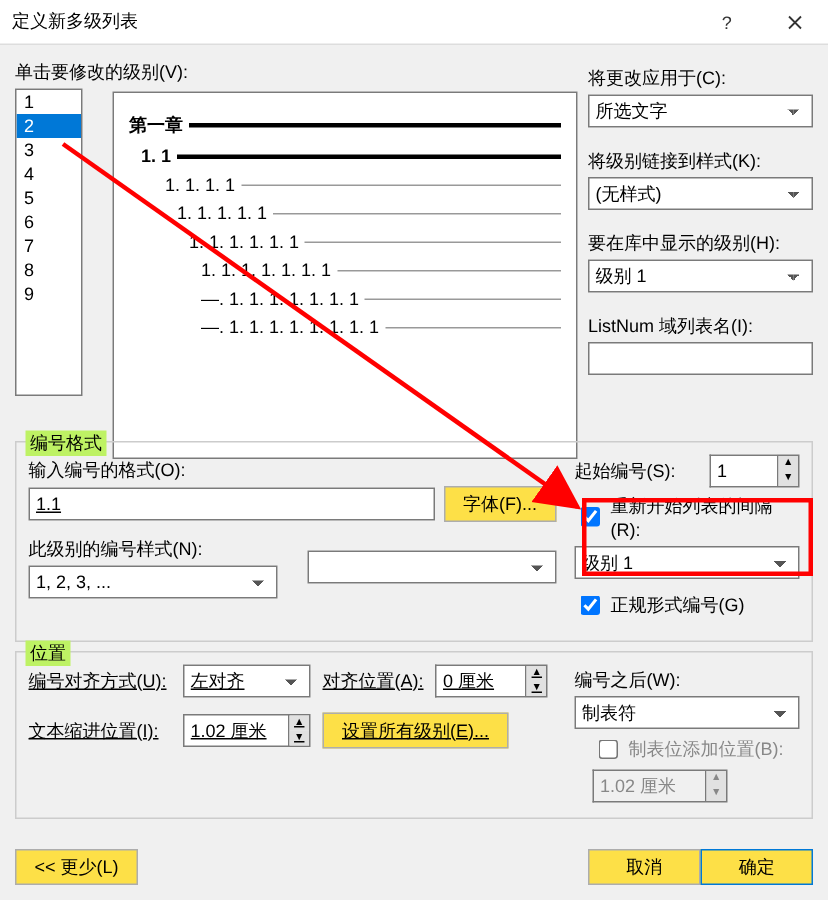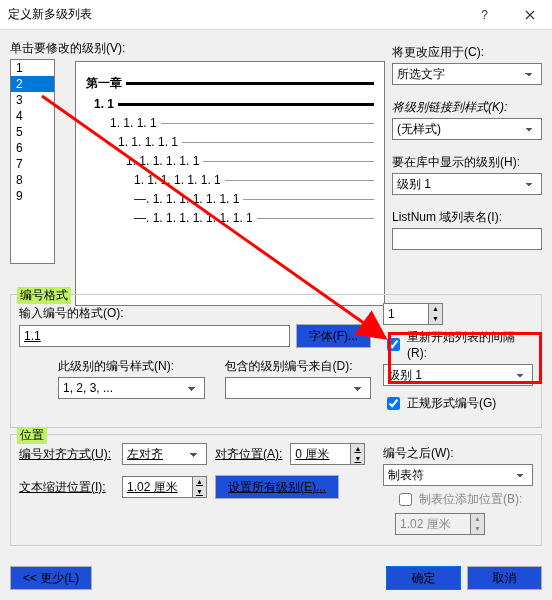--- a/index.html
+++ b/index.html
@@ -16,21 +16,21 @@
   .level-list .sel { background: #0078d7; color: #fff; }
   .preview { position: absolute; left: 65px; top: 23px; width: 310px; height: 245px; background: #fff; border: 1px solid #7a7a7a; padding: 8px 10px; font-size: 11px; }
   .pv-item { display: flex; align-items: center; margin: 5px 0; }
   .pv-num { white-space: pre; margin-right: 4px; font-size: 12px; }
   .pv-line { flex: 1; height: 3px; background: #000; }
   .pv-line.gray { height: 1px; background: #999; }
   .fieldset { border: 1px solid #ccc; margin-top: 14px; padding: 8px 8px 10px 8px; position: relative; }
   .fieldset > .legend { position: absolute; top: -8px; left: 6px; background: #bef264; padding: 0 3px; }
   input[type="text"], select, .combo { background: #fff; border: 1px solid #7a7a7a; height: 22px; padding: 2px 4px; }
   select, .combo { appearance: none; background-image: linear-gradient(45deg, transparent 50%, #555 50%), linear-gradient(135deg, #555 50%, transparent 50%); background-position: calc(100% - 12px) 9px, calc(100% - 8px) 9px; background-size: 4px 4px, 4px 4px; background-repeat: no-repeat; padding-right: 20px; }
-  .btn { background: #1d4ed8; border: 1px solid #adadad; height: 24px; padding: 0 12px; cursor: default; }
+  .btn { background: #fde047; border: 1px solid #adadad; height: 24px; padding: 0 12px; cursor: default; }
   .btn.primary { border: 1px solid #0078d7; }
   .spin { display: flex; }
   .spin input { width: 90px; border-right: none; }
   .spin .sp-btns { display: flex; flex-direction: column; border: 1px solid #7a7a7a; width: 15px; }
   .spin .sp-btns span { flex: 1; font-size: 7px; text-align: center; line-height: 9px; background: #e1e1e1; }
   .chk { display: flex; align-items: center; gap: 4px; margin: 4px 0; }
   .chk input { width: 13px; height: 13px; }
   .footer { position: absolute; bottom: 10px; left: 10px; right: 10px; display: flex; align-items: center; }
   .footer .spacer { flex: 1; }
   .right-col .lbl { margin-top: 6px; }
@@ -103,52 +103,52 @@
         <span class="pv-num">—. 1. 1. 1. 1. 1. 1. 1. 1</span>
         <div class="pv-line gray"></div>
       </div>
     </div>
 </div>
 
 <div class="right-col">
   <span class="lbl">将更改应用于(C):</span>
   <select class="combo"><option>所选文字</option></select>
 
-  <span class="lbl" style="margin-top:14px;font-style:italic;">将级别链接到样式(K):</span>
+  <span class="lbl" style="margin-top:14px;">将级别链接到样式(K):</span>
   <select class="combo"><option>(无样式)</option></select>
 
   <span class="lbl" style="margin-top:14px;">要在库中显示的级别(H):</span>
   <select class="combo"><option>级别 1</option></select>
 
   <span class="lbl" style="margin-top:14px;">ListNum 域列表名(I):</span>
   <input type="text" value="" style="">
 </div>
 
 <div class="fieldset section-numfmt">
   <span class="legend">编号格式</span>
   <div style="display:flex; gap:12px;">
     <div style="flex:1;">
       <span class="lbl">输入编号的格式(O):</span>
       <div class="row">
         <input type="text" style="flex: 1 1 0%; text-decoration: underline;" value="1.1">
         <button class="btn">字体(F)...</button>
       </div>
-      <div class="row" style="margin-top:8px; gap:20px;margin-left:39px;">
+      <div class="row" style="margin-top:8px; gap:20px;">
         <div style="flex:1;">
           <span class="lbl">此级别的编号样式(N):</span>
           <select class="combo" style="width:100%;"><option>1, 2, 3, ...</option></select>
         </div>
         <div style="flex:1;">
-          <span class="lbl">包含的级别编号来自(D):</span>
           <select class="combo" style="width:100%;"><option></option></select>
         </div>
       </div>
     </div>
     <div style="width:150px;">
       <div class="row">
+        <span class="lbl" style="flex:1;">起始编号(S):</span>
         <div class="spin">
           <input type="text" style="width: 45px;" value="1">
           <div class="sp-btns">
               <span>▲</span>
               <span>▼</span>
             </div>
         </div>
       </div>
       <label class="chk">
         <input type="checkbox" checked="" style="">
@@ -205,22 +205,22 @@
             <span>▼</span>
           </div>
       </div>
     </div>
   </div>
 </div>
 
 <div class="footer">
   <button class="btn">&lt;&lt; 更少(L)</button>
   <div class="spacer"></div>
+  <button class="btn" style="width:75px; margin-left:6px;">取消</button>
   <button class="btn primary" style="width:75px;">确定</button>
-  <button class="btn" style="width:75px; margin-left:6px;">取消</button>
 </div>
 
 <div class="hl-box" style="top:332px; left:388px; width:154px; height:52px;"></div>
 
 <svg class="arrow-svg" width="552" height="600">
   <defs>
     <marker id="ah" markerWidth="12" markerHeight="12" refX="9" refY="5" orient="auto">
       <path d="M0,0 L10,5 L0,10 Z" fill="#ff0000"></path>
     </marker>
   </defs>

